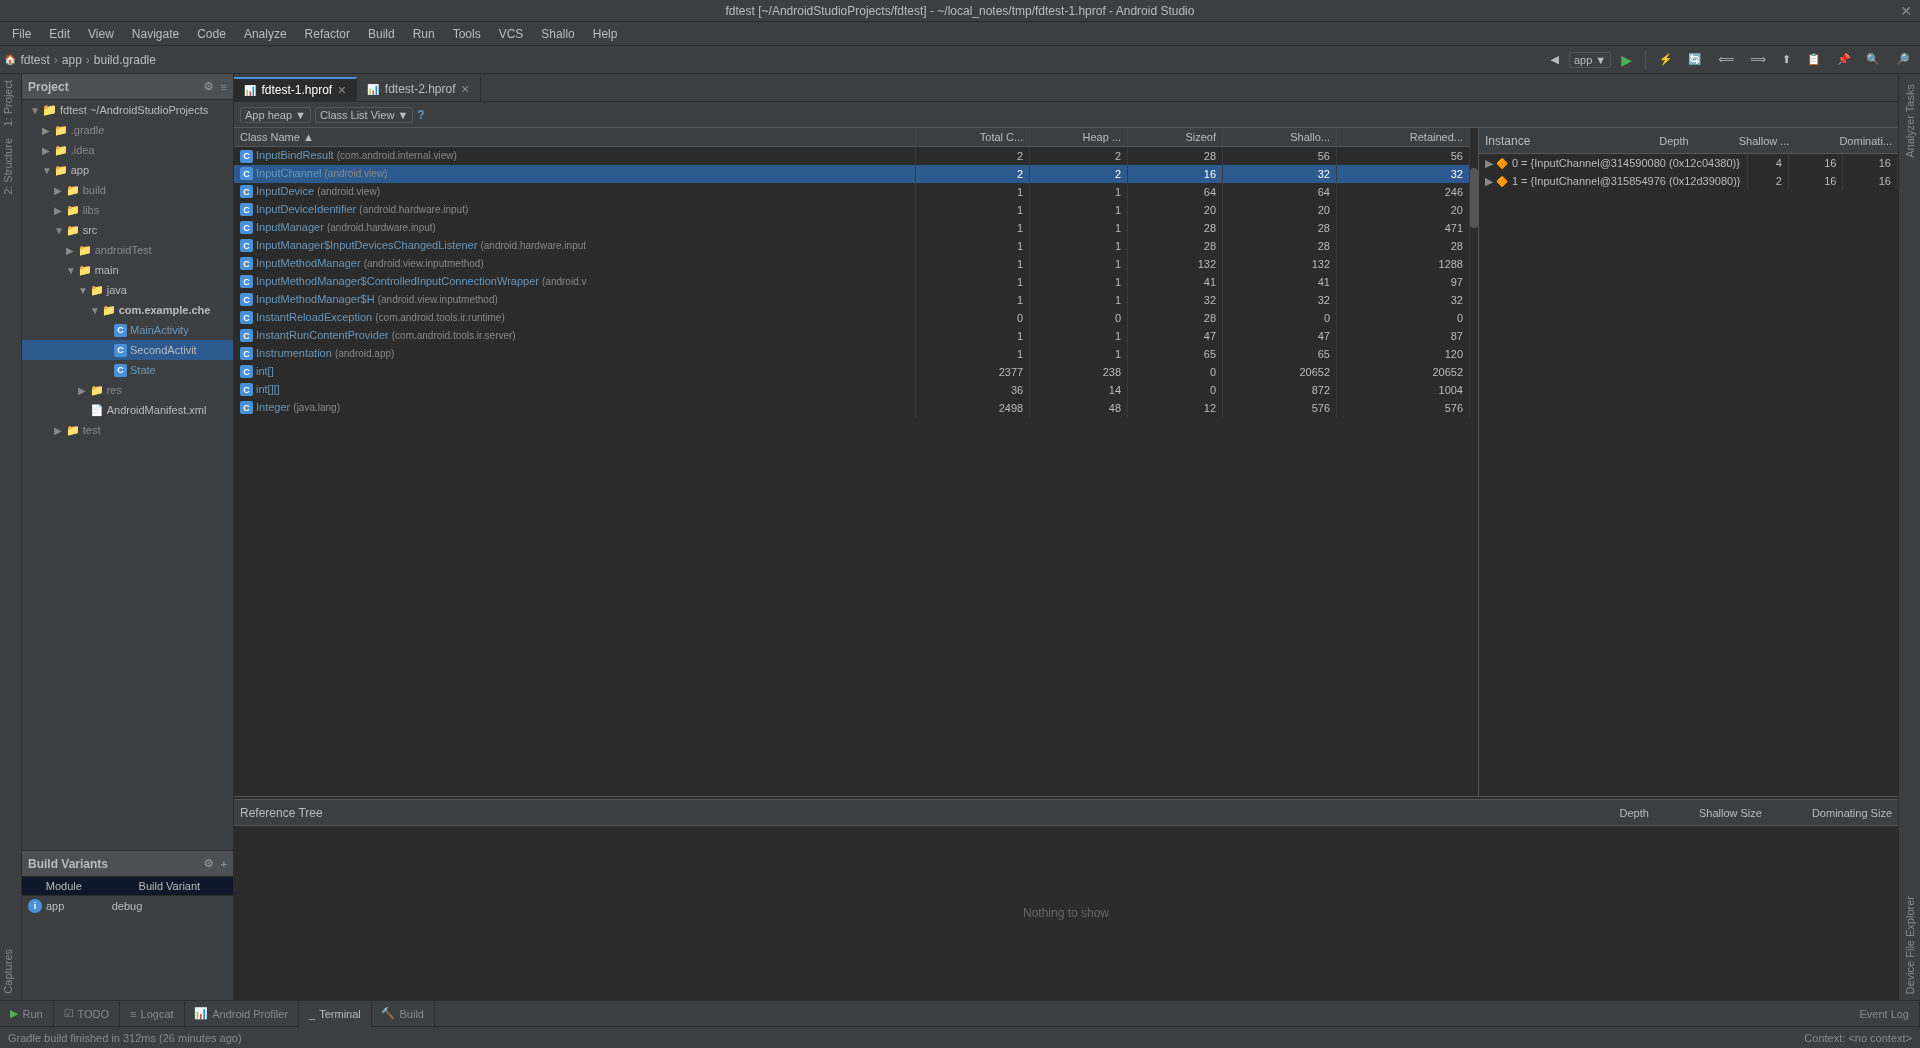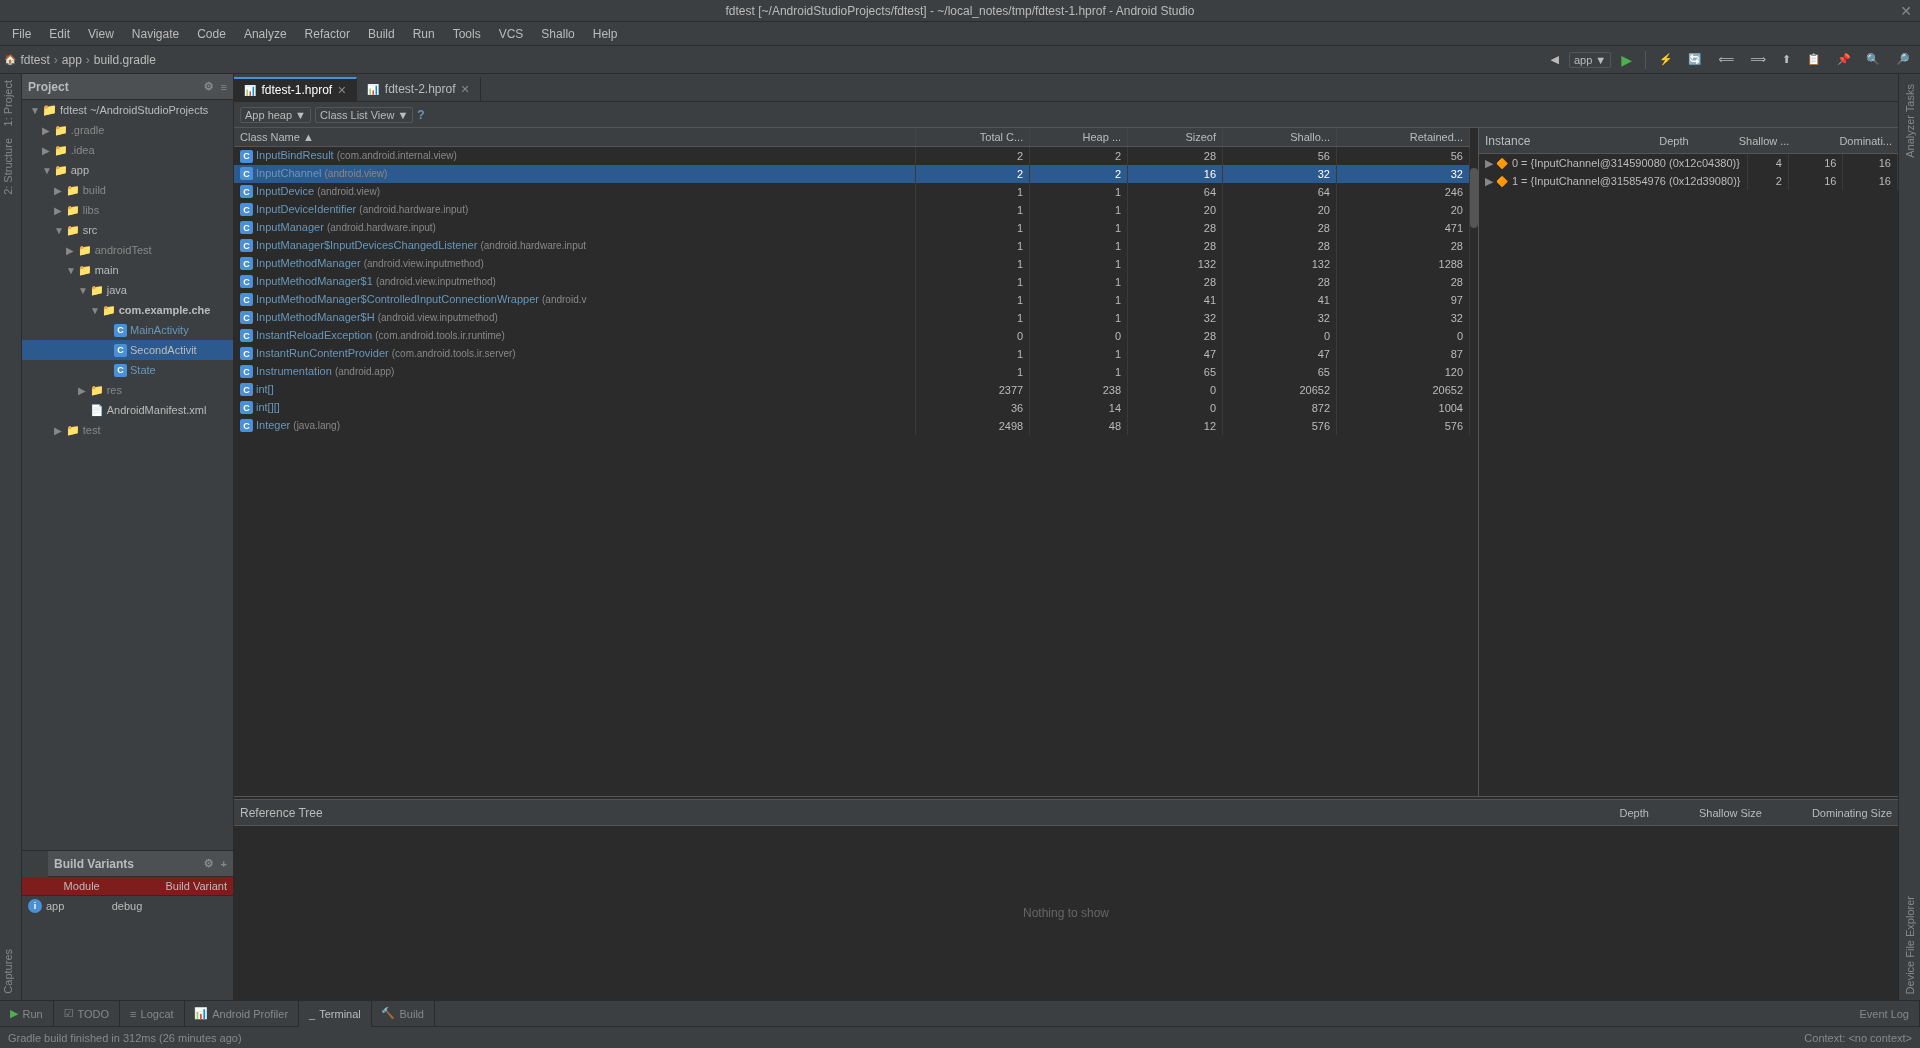--- a/index.html
+++ b/index.html
@@ -135,37 +135,36 @@
     #build-variants-header {
       background: #4c5052;
       height: 26px;
       display: flex;
       align-items: center;
       padding: 0 6px;
       gap: 4px;
       font-size: 12px;
       font-weight: bold;
       border-bottom: 1px solid #2b2b2b;
-      margin-left: 26px;
     }
     #build-variants-table {
       flex: 1;
       overflow: auto;
     }
     .bv-table {
       width: 100%;
       border-collapse: collapse;
     }
     .bv-table th {
-      background: #7f1d1d;
+      background: #0f172a;
       color: #bbbbbb;
       font-size: 11px;
       font-weight: normal;
       padding: 3px 6px;
-      text-align: right;
+      text-align: center;
       border-bottom: 1px solid #2b2b2b;
     }
     .bv-table td {
       padding: 3px 6px;
       font-size: 11px;
       color: #bbbbbb;
     }
 
     
     #center-panel {
@@ -762,28 +761,20 @@
                   </tr>
                   <tr>
                     <td style="text-align: left;"><span class="class-c-icon">C</span><span class="class-name">InputMethodManager</span> <span class="class-pkg">(android.view.inputmethod)</span></td>
                     <td>1</td>
                     <td>1</td>
                     <td>132</td>
                     <td>132</td>
                     <td>1288</td>
                   </tr>
                   <tr>
-                    <td style="text-align: left;"><span class="class-c-icon">C</span><span class="class-name">InputMethodManager$1</span> <span class="class-pkg">(android.view.inputmethod)</span></td>
-                    <td>1</td>
-                    <td>1</td>
-                    <td>28</td>
-                    <td>28</td>
-                    <td>28</td>
-                  </tr>
-                  <tr>
                     <td style="text-align: left;"><span class="class-c-icon">C</span><span class="class-name">InputMethodManager$ControlledInputConnectionWrapper</span> <span class="class-pkg">(android.v</span></td>
                     <td>1</td>
                     <td>1</td>
                     <td>41</td>
                     <td>41</td>
                     <td>97</td>
                   </tr>
                   <tr>
                     <td style="text-align: left;"><span class="class-c-icon">C</span><span class="class-name">InputMethodManager$H</span> <span class="class-pkg">(android.view.inputmethod)</span></td>
                     <td>1</td>

